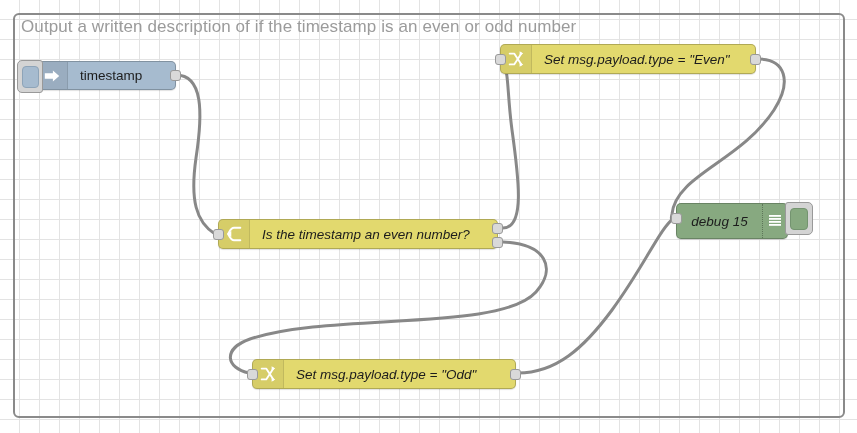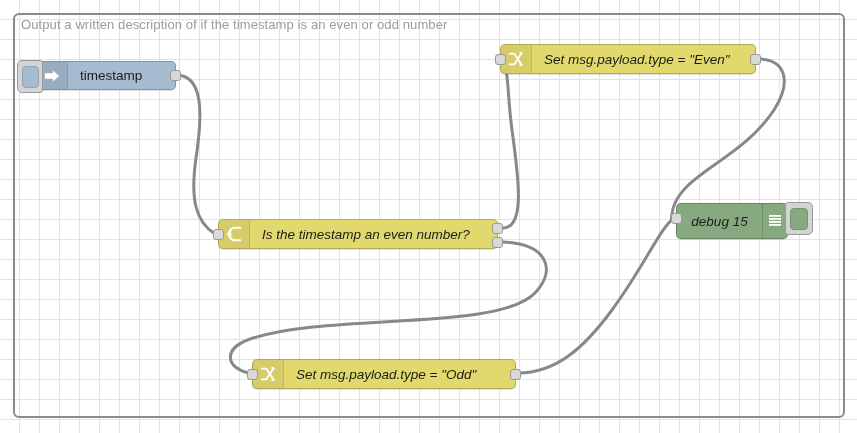--- a/index.html
+++ b/index.html
@@ -29,21 +29,21 @@
     height: 405px;
     border: 2px solid #8a8a8a;
     border-radius: 6px;
     box-sizing: border-box;
     background: transparent;
   }
   .group-label {
     position: absolute;
     left: 21px;
     top: 17px;
-    font-size: 13px;
+    font-size: 17px;
     color: #9b9b9b;
     white-space: nowrap;
     letter-spacing: 0.1px;
   }
   
   #wires {
     position: absolute;
     left: 0;
     top: 0;
     width: 857px;

